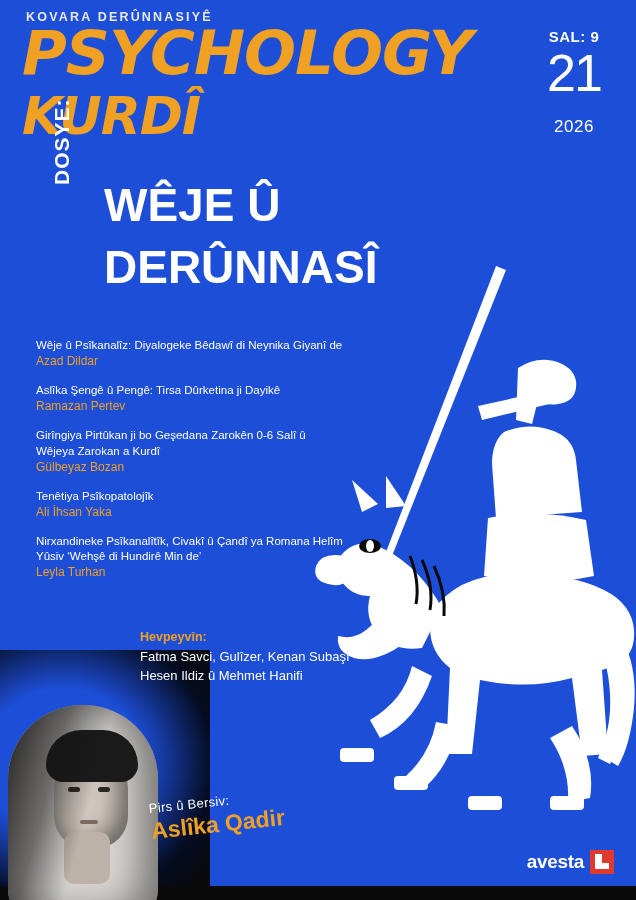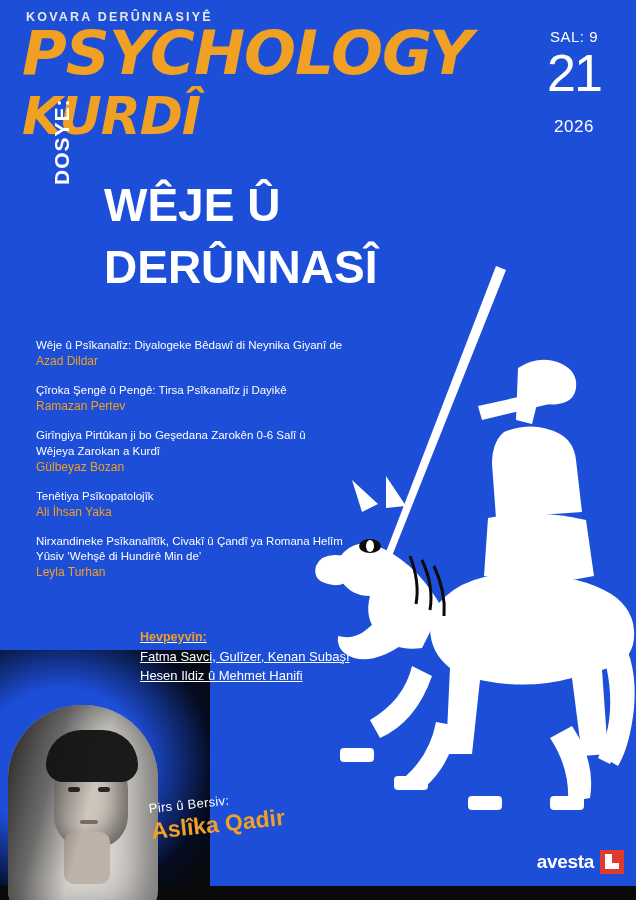--- a/index.html
+++ b/index.html
@@ -55,21 +55,21 @@
   .issue {
     position: absolute;
     right: 16px;
     top: 28px;
     width: 92px;
     text-align: center;
     z-index: 5;
   }
   .issue-sal {
     font-size: 15px;
-    font-weight: normal;
+    font-weight: bold;
     color: #ffffff;
     letter-spacing: 0.5px;
   }
   .issue-num {
     font-size: 52px;
     font-weight: normal;
     color: #ffffff;
     line-height: 1;
     margin-top: 2px;
     letter-spacing: -2px;
@@ -134,21 +134,20 @@
     color: #f0a023;
     margin-top: 1px;
   }
 
   .interview {
     position: absolute;
     left: 140px;
     top: 630px;
     width: 210px;
     z-index: 4;
-    text-decoration: underline;
   }
   .interview-head {
     font-size: 12.5px;
     font-weight: bold;
     color: #f0a023;
     margin-bottom: 4px;
   }
   .interview-names {
     font-size: 13px;
     line-height: 1.45;
@@ -260,21 +259,21 @@
     right: -6px;
     bottom: 44px;
     width: 360px;
     height: 600px;
     z-index: 2;
   }
 
   
   .publisher {
     position: absolute;
-    right: 12px;
+    right: 22px;
     bottom: 26px;
     display: flex;
     align-items: center;
     gap: 6px;
     z-index: 6;
   }
   .publisher-name {
     font-size: 19px;
     font-weight: bold;
     color: #ffffff;
@@ -379,21 +378,21 @@
   <div class="dosye-label">DOSYE:</div>
   <div class="dosye-line1">WÊJE Û</div>
   <div class="dosye-line2">DERÛNNASÎ</div>
 
   <div class="contents">
     <div class="entry">
       <div class="entry-title">Wêje û Psîkanalîz: Diyalogeke Bêdawî di Neynika Giyanî de</div>
       <div class="entry-author">Azad Dildar</div>
     </div>
     <div class="entry">
-      <div class="entry-title">Çîroka Şengê û Pengê: Tirsa Psîkanalîz ji Dayikê</div>
+      <div class="entry-title">Aslîka Şengê û Pengê: Tirsa Dûrketina ji Dayikê</div>
       <div class="entry-author">Ramazan Pertev</div>
     </div>
     <div class="entry">
       <div class="entry-title">Girîngiya Pirtûkan ji bo Geşedana Zarokên 0-6 Salî û Wêjeya Zarokan a Kurdî</div>
       <div class="entry-author">Gülbeyaz Bozan</div>
     </div>
     <div class="entry">
       <div class="entry-title">Tenêtiya Psîkopatolojîk</div>
       <div class="entry-author">Ali İhsan Yaka</div>
     </div>

